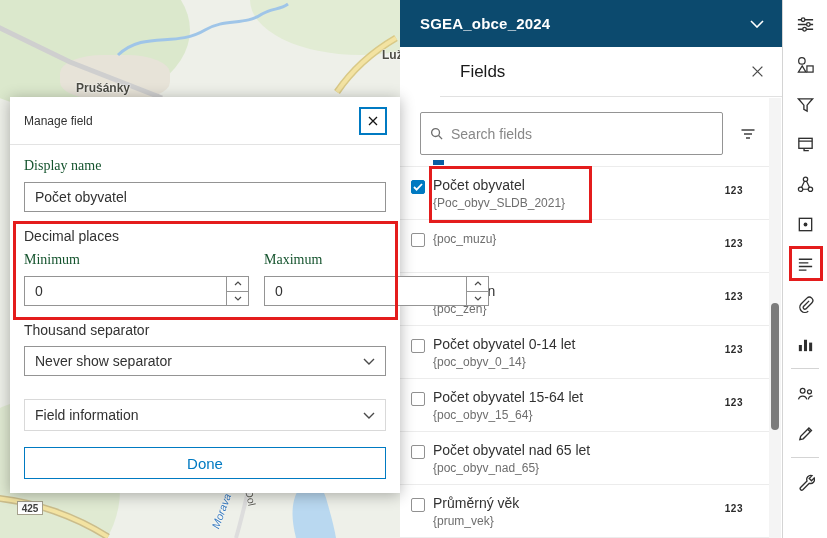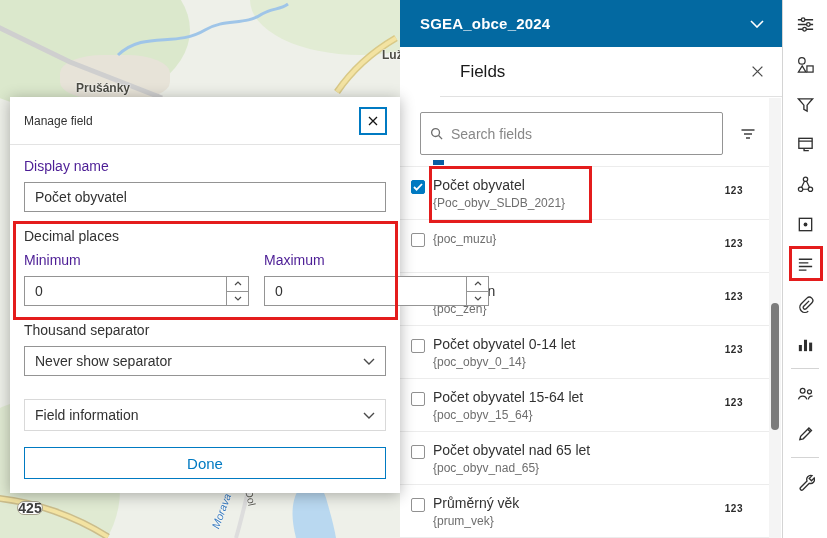--- a/index.html
+++ b/index.html
@@ -18,27 +18,27 @@
   .map-svg { position:absolute; left:0; top:0; }
   .maplabel { position:absolute; color:#4c4c44; font-size:12px; font-weight:600;
               text-shadow:0 0 2px #fff,0 0 2px #fff; }
   .l-luzice   { left:346px; top:48px;padding-left:36px; }
   .l-prusanky { left:76px;  top:81px; }
   .l-morava { left:203px; top:505px; color:#3c7dc0; font-style:italic; font-weight:400;
               font-size:11px; transform:rotate(-70deg); }
   .l-dol { left:243px; top:492px; font-weight:400; font-size:10.5px; color:#5a5a52;
            transform:rotate(78deg); }
   .shield { position:absolute; left:17px; top:501px; width:26px; height:14px;
-            background:#fff; border:1px solid #a5a08c; border-radius:7px;
-            font-size:14px; color:#3f3f3f; display:flex; align-items:center;
+            background:#fff; border:1px solid #a5a08c; border-radius:0;
+            font-size:10px; color:#3f3f3f; display:flex; align-items:center;
             justify-content:center; font-weight:600; }
 
   
   .panel { position:absolute; left:400px; top:0; width:382px; height:538px; background:#fff; }
-  .layer-header { height:47px; background:#0369a1; display:flex; align-items:center;
+  .layer-header { height:47px; background:#0c4a6e; display:flex; align-items:center;
                   justify-content:space-between; padding:0 18px 0 20px; cursor:pointer; }
   .layer-title { color:#fff; font-size:15px; font-weight:bold; letter-spacing:.2px; }
   .panel-head { height:50px; display:flex; align-items:center; justify-content:space-between;
                 padding:0 16px 0 20px; border-bottom:1px solid #e1e1e1;margin-left:40px; }
   .panel-title { font-size:17px; color:#1a1a1a; }
   .icon-btn { background:none; border:none; cursor:pointer; display:flex; padding:2px; }
   .search-row { display:flex; align-items:center; padding:15px 0 8px 20px; }
   .search-box { width:303px; height:43px; border:1px solid #949494; border-radius:2px;
                 display:flex; align-items:center; padding:0 8px; gap:7px; background:#fff; }
   .search-box input { border:none; outline:none; flex:1; font-size:14px;
@@ -76,21 +76,21 @@
 
   
   .modal { position:absolute; left:10px; top:97px; width:390px; background:#fff;
            box-shadow:0 2px 14px rgba(0,0,0,.3); z-index:10; }
   .m-head { height:48px; display:flex; align-items:center; justify-content:space-between;
             padding:0 13px 0 14px; border-bottom:1px solid #e3e3e3; }
   .m-title { font-size:12px; color:#323232; }
   .m-close { width:28px; height:28px; border:2px solid #007ac2; background:#fff;
              display:flex; align-items:center; justify-content:center; cursor:pointer; }
   .m-body { padding:13px 14px 14px 14px; }
-  .fld-label { font-size:14px; color:#4c1d95; display:block; }
+  .fld-label { font-size:14px; color:#14532d; display:block;font-family:Liberation Serif, serif; }
   .txt { width:100%; height:30px; border:1px solid #949494; padding:0 10px; font-size:14px;
          font-family:inherit; color:#323232; margin-top:8px; }
   .sec-label { margin-top:16px; font-size:14px; color:#323232; }
   .minmax { display:flex; gap:15px; margin-top:8px; }
   .col { flex:1; }
   .numgrp { display:flex; margin-top:8px; border:1px solid #949494; height:30px; background:#fff; }
   .numgrp input { flex:1; border:none; outline:none; padding:0 10px; font-size:14px;
                   font-family:inherit; color:#323232; min-width:0; }
   .spin { width:22px; border-left:1px solid #949494; display:flex; flex-direction:column; }
   .spin button { flex:1; border:none; background:#fff; display:flex; align-items:center;

